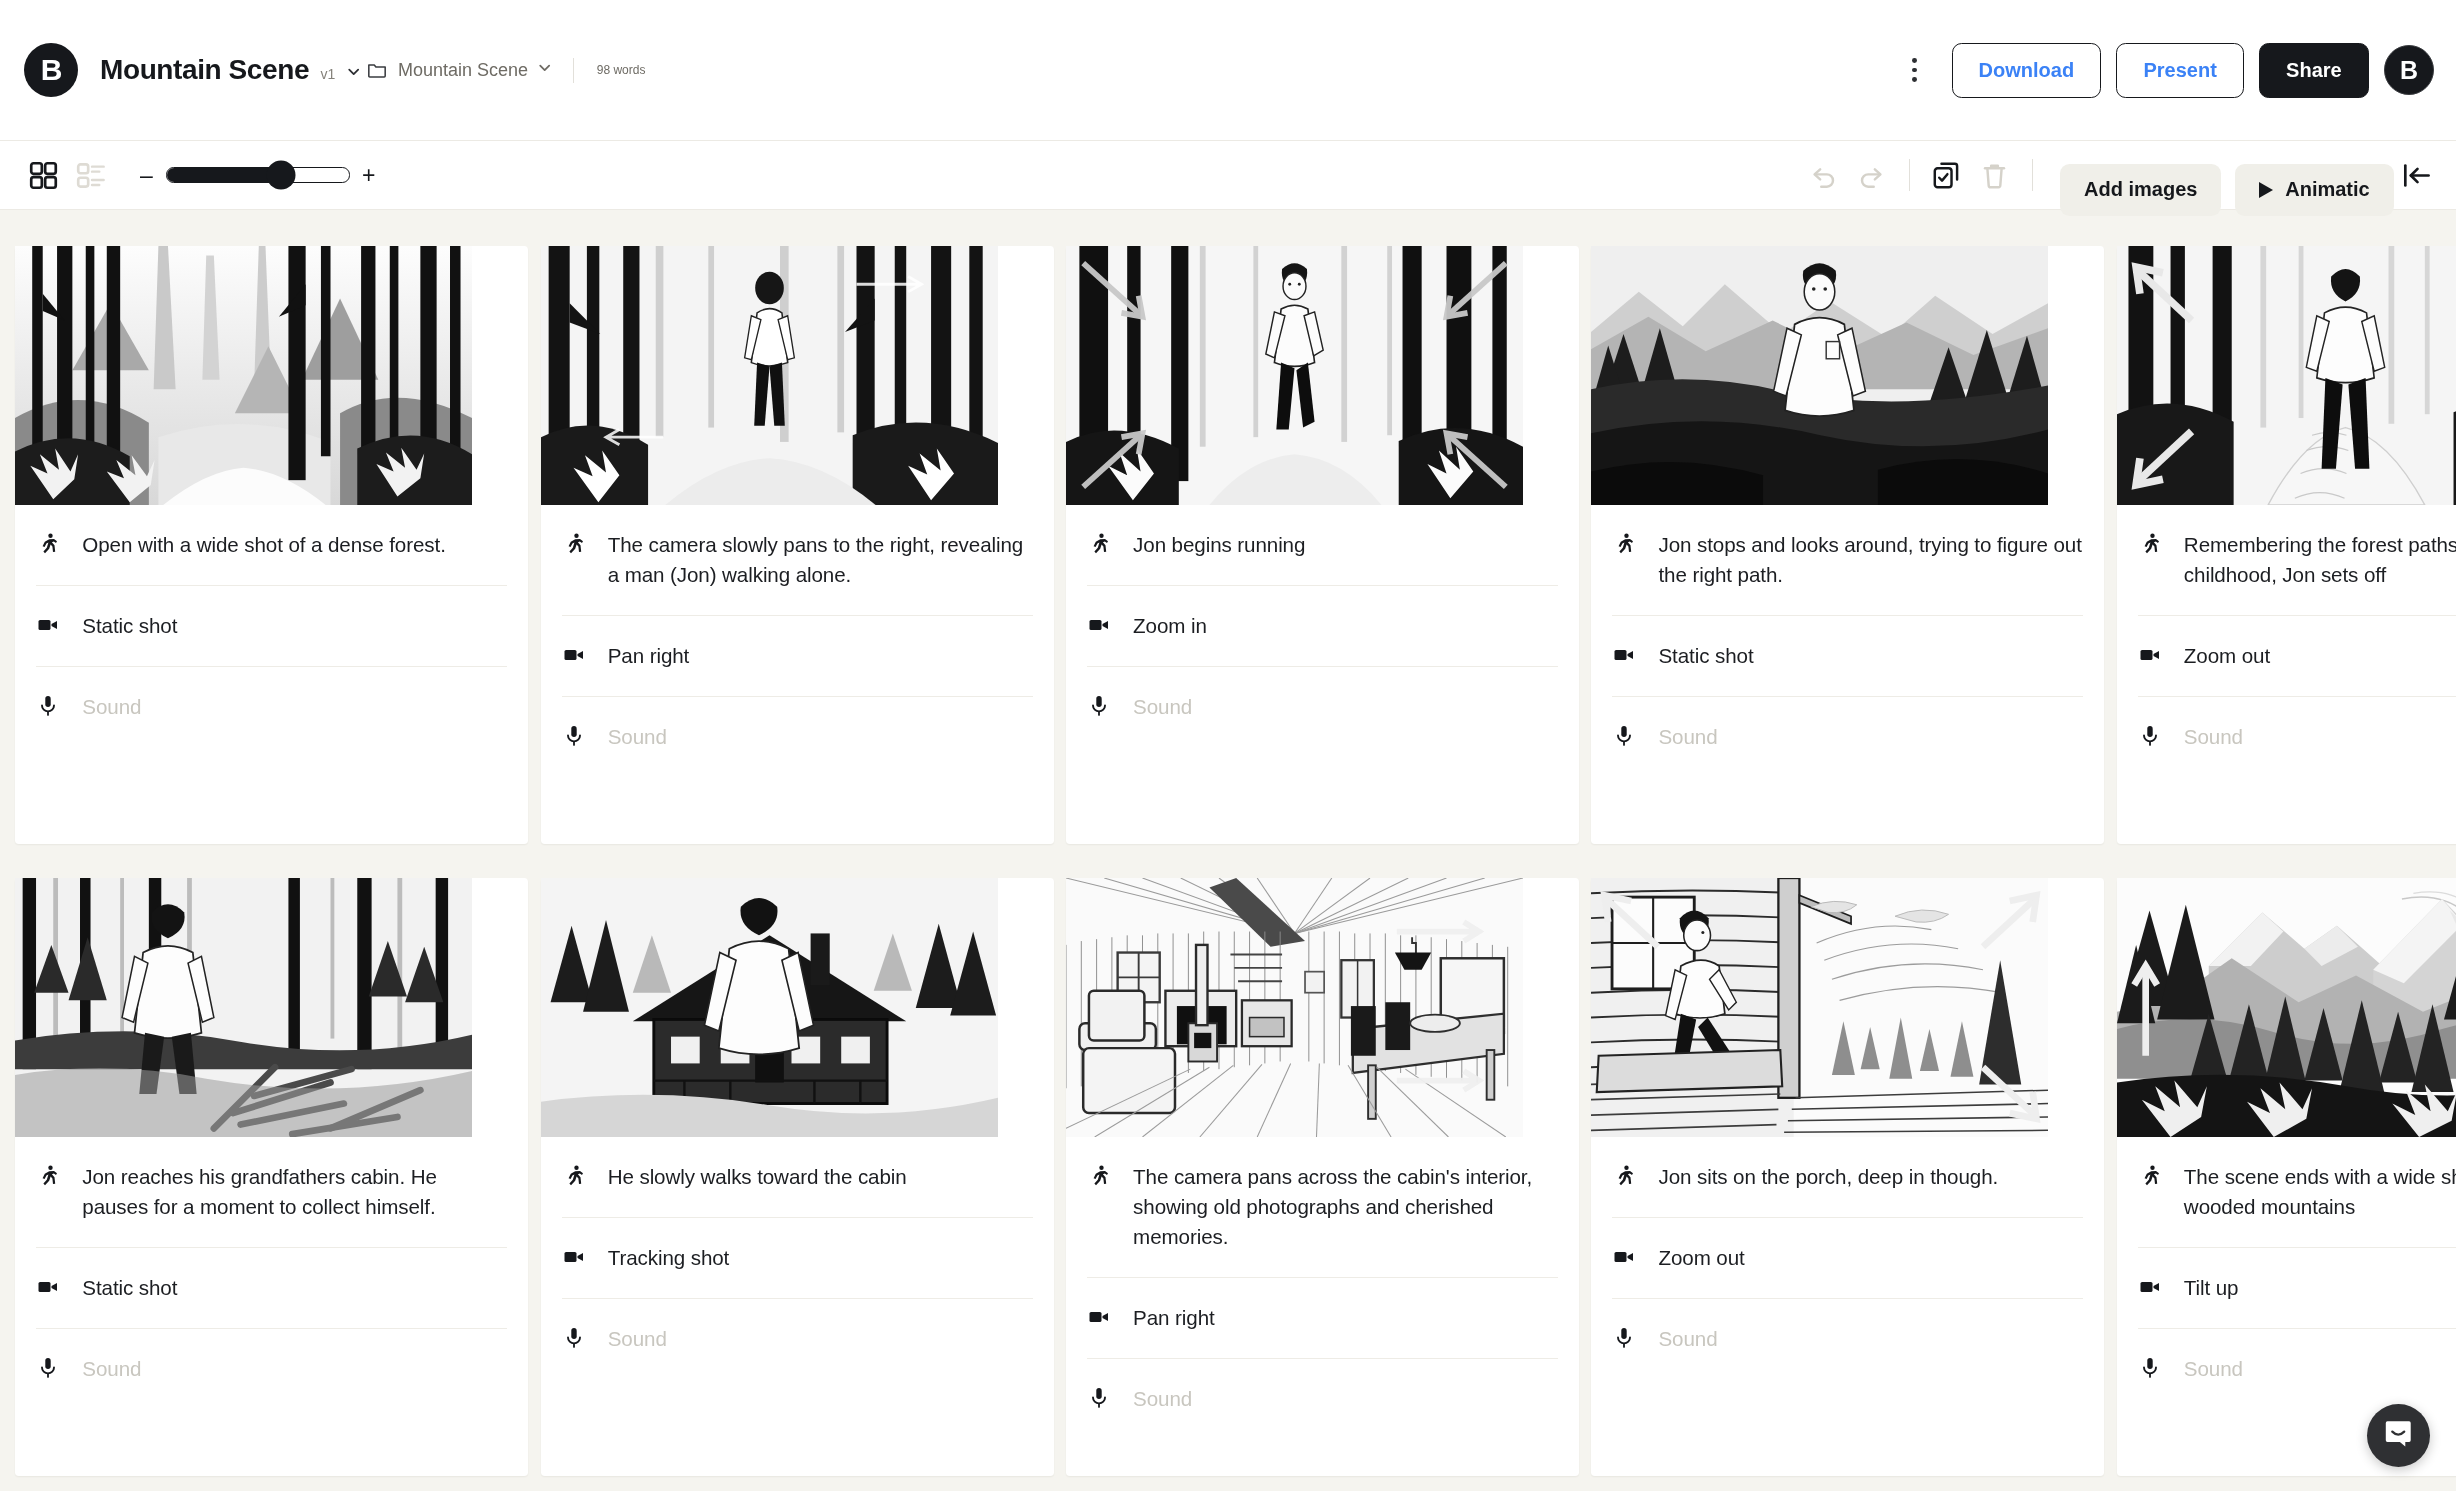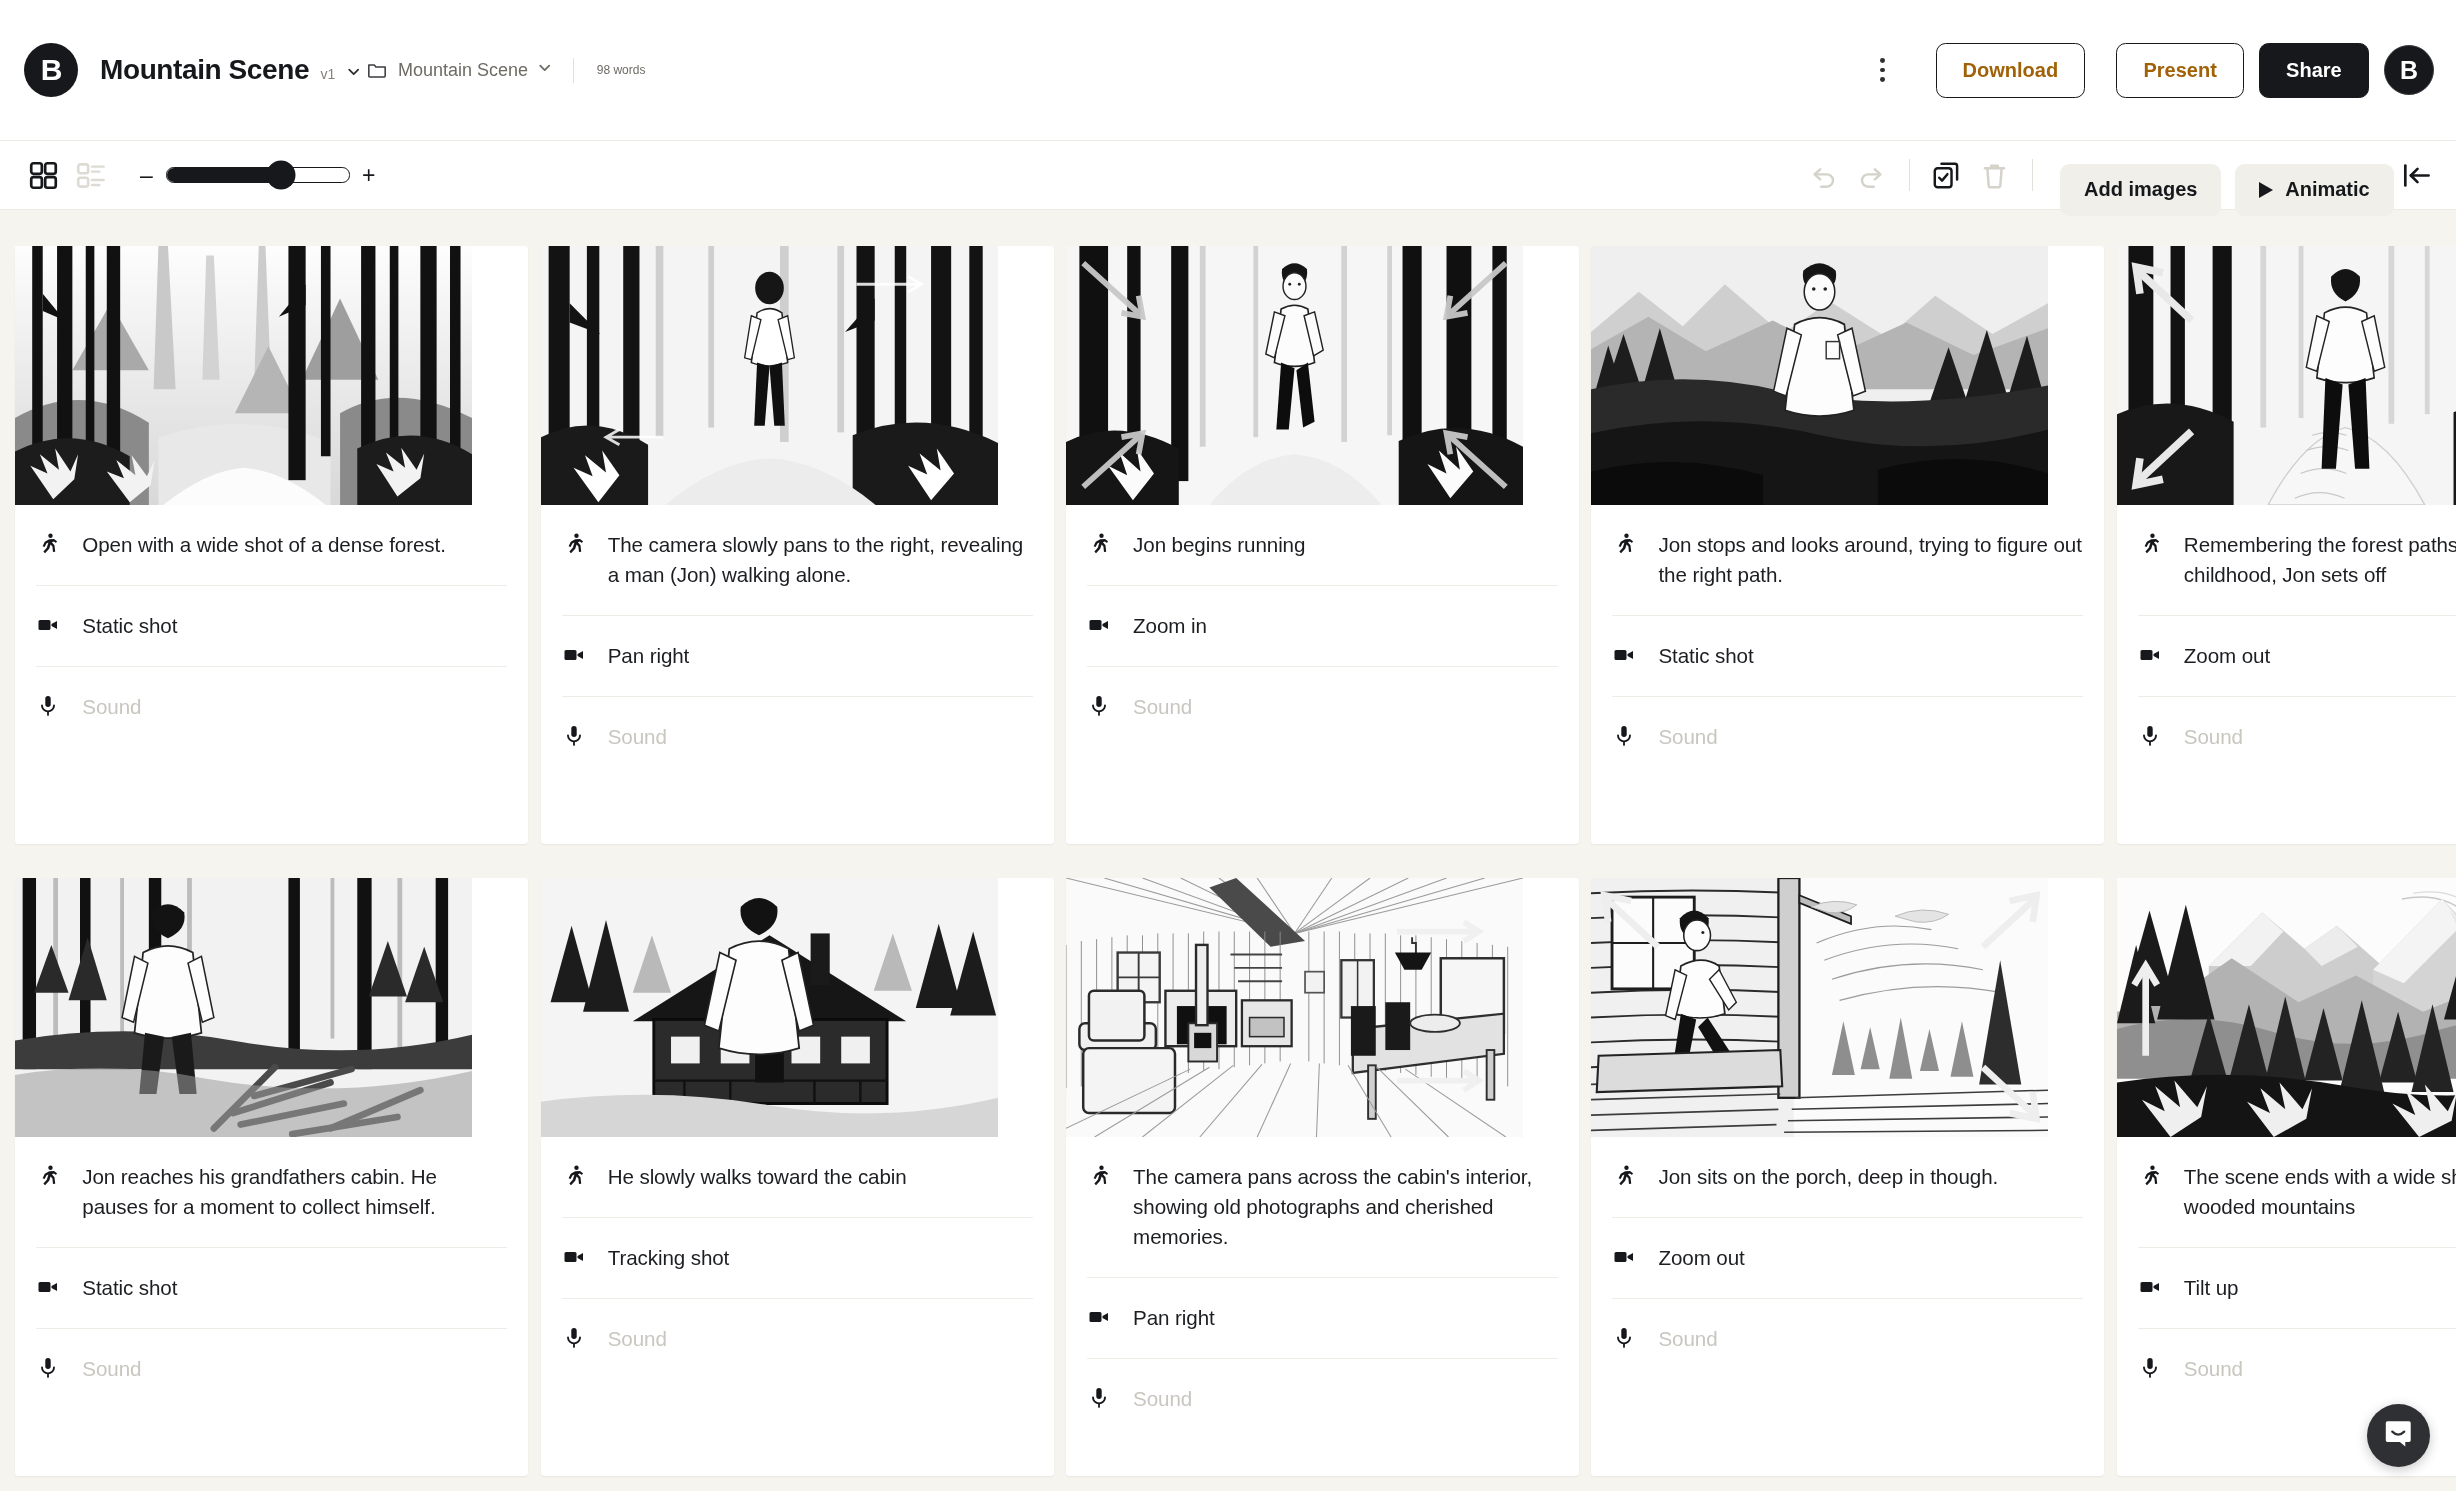--- a/index.html
+++ b/index.html
@@ -43,21 +43,21 @@
   .kebab {
     width: 42px; height: 42px; display: flex; flex-direction: column;
     align-items: center; justify-content: center; gap: 4.8px; margin-right: 16.3px;
   }
   .kebab span { width: 4.8px; height: 4.8px; border-radius: 50%; background: #2d2f33; display: block; }
   .btn {
     height: 55px; border-radius: 9.6px; display: flex; align-items: center;
     justify-content: center; font-size: 20px; font-weight: bold;
     padding: 0 26px; margin-right: 15.3px; white-space: nowrap;
   }
-  .btn-outline { border: 1.9px solid #16181c; background: #fff; color: #a16207; margin-left: 16px; }
+  .btn-outline { border: 1.9px solid #16181c; background: #fff; color: #3b82f6; }
   .btn-dark { background: #16181c; color: #ffffff; border: 1.9px solid #16181c; }
   .avatar {
     width: 50px; height: 50px; border-radius: 50%; background: #16181c; color: #fff;
     display: flex; align-items: center; justify-content: center;
     font-size: 25px; font-weight: bold; border: 1.9px solid #3a3c40;
   }
 
   
   .toolbar {
     position: absolute; top: 141px; left: 0; width: 2457px; height: 69px;

